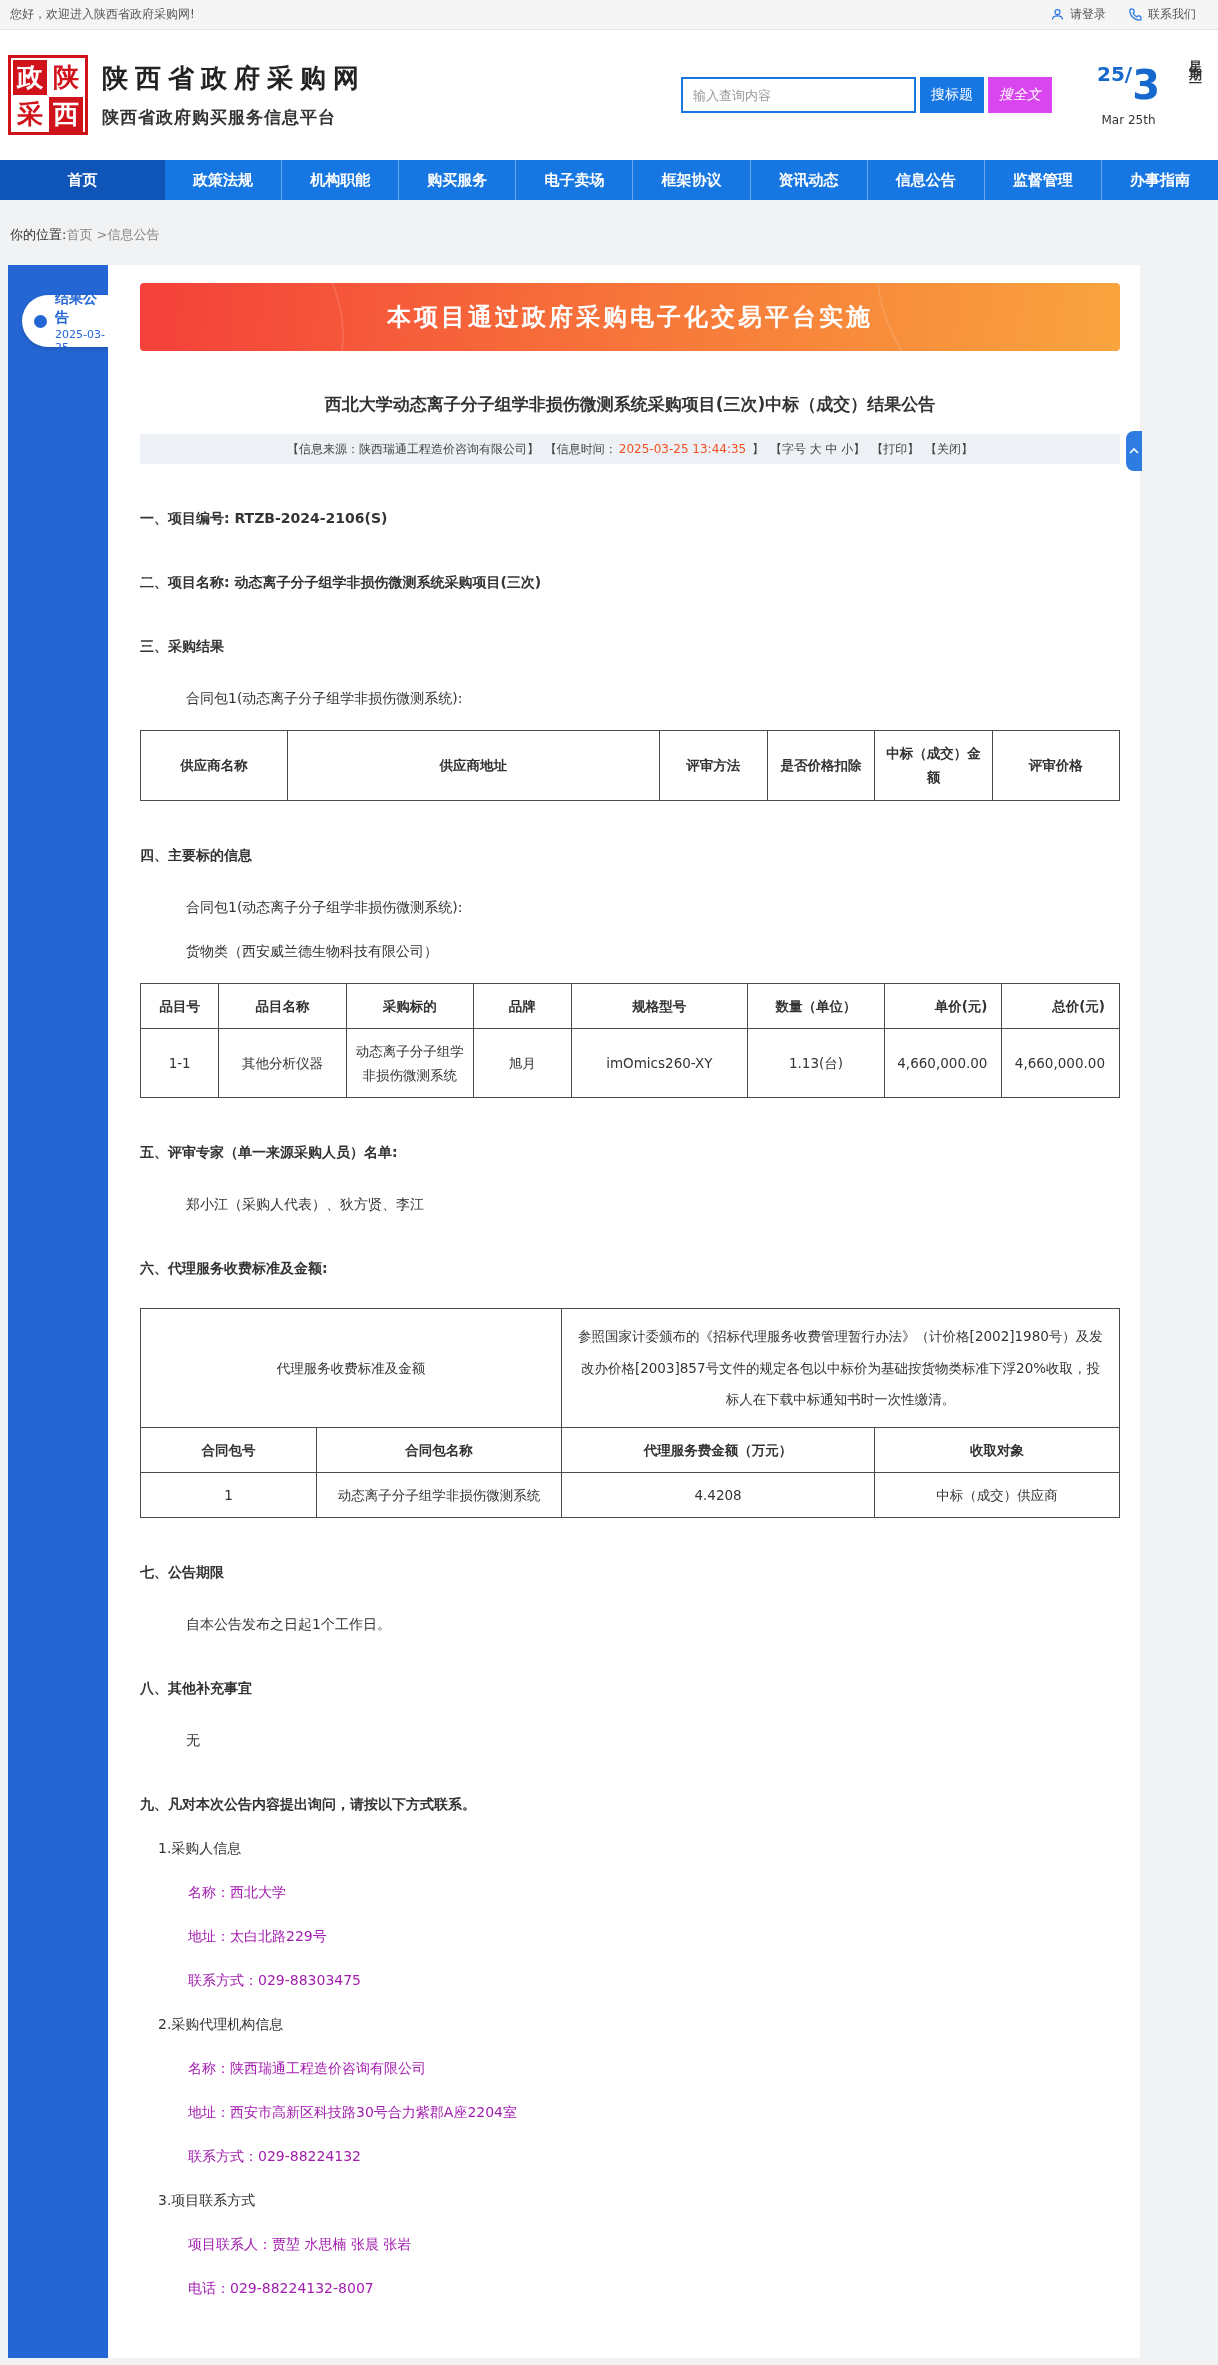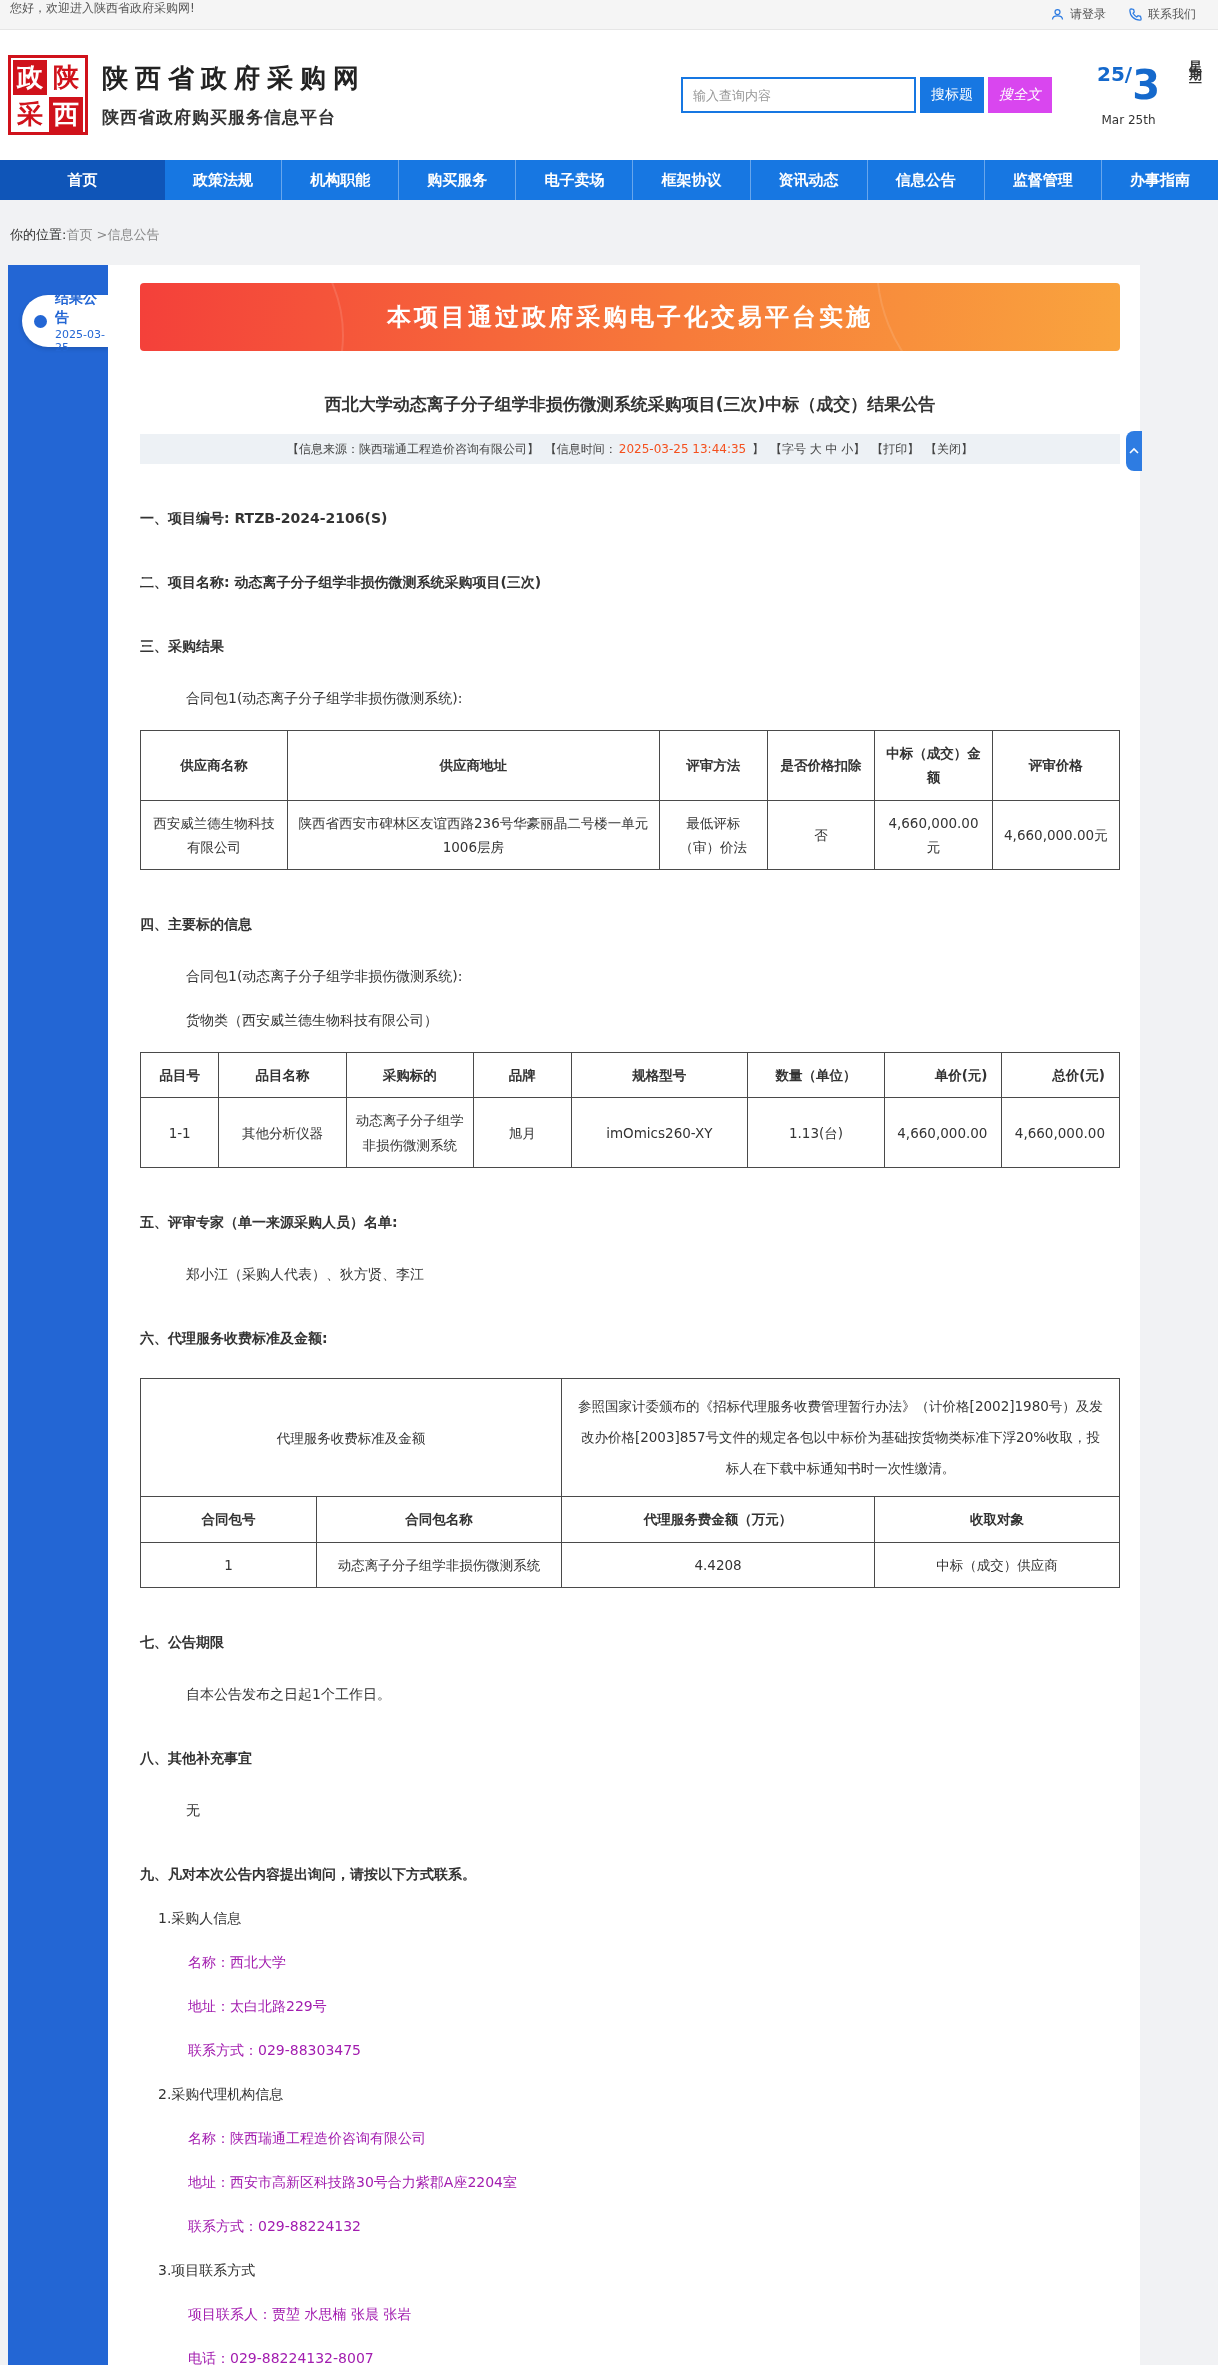--- a/index.html
+++ b/index.html
@@ -4,21 +4,21 @@
 <style>
   * { margin:0; padding:0; box-sizing:border-box; }
   body {
     width:1218px; height:2365px; margin:0 auto;
     font-family:"DejaVu Sans","Liberation Sans",sans-serif;
     background:#f1f2f4; color:#333; overflow:hidden;
   }
   
   .topbar {
     height:30px; background:#f5f5f5; border-bottom:1px solid #e6e6e6;
-    display:flex; justify-content:space-between;
+    display:flex; align-items:center; justify-content:space-between;
     padding:0 22px 0 10px; font-size:12px; color:#555;
   }
   .topbar-right { display:flex; align-items:center; gap:22px; }
   .top-link { display:flex; align-items:center; gap:5px; color:#555; cursor:pointer; }
   .top-link svg { width:15px; height:15px; }
   
   .header { height:130px; background:#fff; display:flex; align-items:center; padding-left:8px; }
   .seal {
     width:80px; height:80px; border:3px solid #d0121b; background:#fff; padding:2px;
     display:grid; grid-template-columns:1fr 1fr; grid-template-rows:1fr 1fr; gap:2px;
@@ -232,28 +232,20 @@
           <col style="width:13%">
         </colgroup>
       <tbody>
           <tr>
         <th>供应商名称</th>
         <th>供应商地址</th>
         <th>评审方法</th>
         <th>是否价格扣除</th>
         <th>中标（成交）金额</th>
         <th>评审价格</th>
-      </tr>
-      <tr>
-        <td>西安威兰德生物科技有限公司</td>
-        <td>陕西省西安市碑林区友谊西路236号华豪丽晶二号楼一单元1006层房</td>
-        <td>最低评标（审）价法</td>
-        <td>否</td>
-        <td>4,660,000.00元</td>
-        <td>4,660,000.00元</td>
       </tr>
     </tbody>
       </table>
 
     <div class="sec-h">四、主要标的信息</div>
     <div class="sec-t">合同包1(动态离子分子组学非损伤微测系统):</div>
     <div class="sec-t" style="margin-top:26px">货物类（西安威兰德生物科技有限公司）</div>
 
     <table>
       <colgroup>

